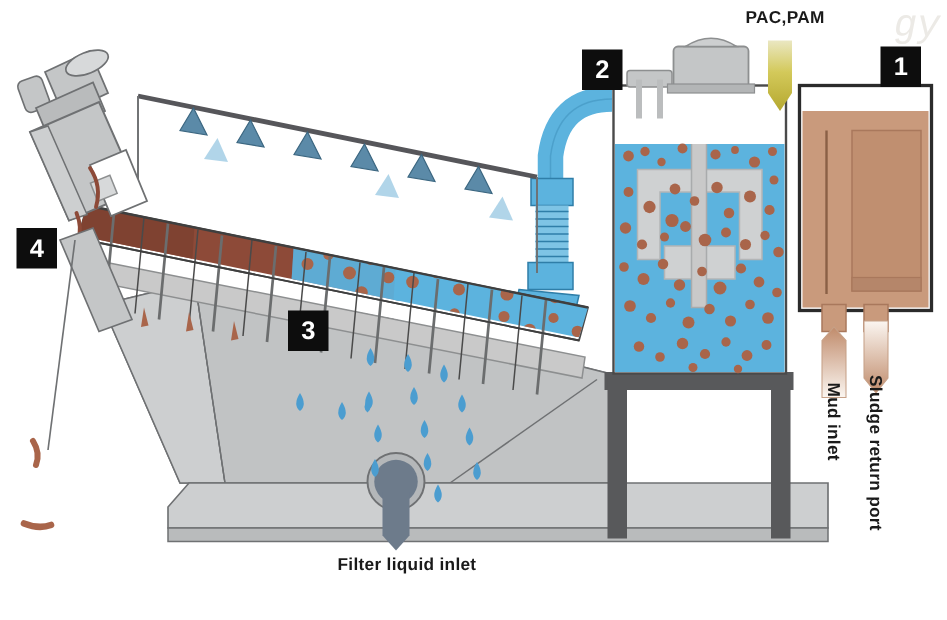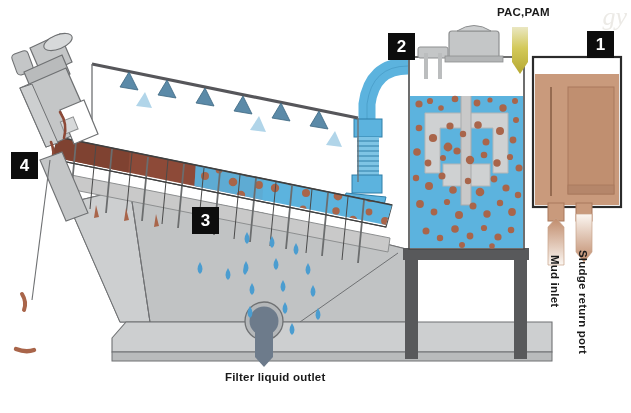--- a/index.html
+++ b/index.html
@@ -6,21 +6,21 @@
   body{width:631px;height:413px;font-family:"Liberation Sans",sans-serif;}
   #stage{position:relative;width:631px;height:413px;overflow:hidden;background:#ffffff;}
   #stage svg{position:absolute;left:0;top:0;}
   .badge{position:absolute;background:#0d0d0d;color:#fff;font-weight:bold;
          font-size:17px;display:flex;align-items:center;justify-content:center;
          width:27px;height:27px;font-family:"Liberation Sans",sans-serif;}
   .lbl{position:absolute;color:#1a1a1a;font-weight:bold;font-size:11.5px;
        font-family:"Liberation Sans",sans-serif;white-space:nowrap;letter-spacing:.2px;}
   .vlbl{transform-origin:0 0;transform:rotate(90deg);}
   #wm{position:absolute;right:4px;top:2px;width:70px;height:34px;
-      color:#eceae6;font-size:26px;font-style:italic;font-family:Liberation Serif, serif;
+      color:#eceae6;font-size:26px;font-style:italic;font-family:Liberation Mono, monospace;
       text-align:right;user-select:none;}
 </style>
 </head>
 <body>
 
 <div id="stage">
 
 <svg width="631" height="413" viewBox="0 0 631 413">
   <defs>
     <linearGradient id="gDose" x1="0" y1="0" x2="0" y2="1">
@@ -342,17 +342,17 @@
 </svg>
 
 <div id="wm">gy</div>
 
 <div class="badge" style="left:587px;top:31px;">1</div>
 <div class="badge" style="left:388px;top:33px;">2</div>
 <div class="badge" style="left:192px;top:207px;">3</div>
 <div class="badge" style="left:11px;top:152px;">4</div>
 
 <div class="lbl" style="left:497px;top:6px;text-align:right;">PAC,PAM</div>
-<div class="lbl" style="left:225px;top:371px;">Filter liquid outlet</div>
+<div class="lbl" style="left:225px;top:371px;">Filter liquid inlet</div>
 <div class="lbl vlbl" style="left:561px;top:255px;">Mud inlet</div>
 <div class="lbl vlbl" style="left:589px;top:250px;">Sludge return port</div>
 
 </div>
 
 </body></html>

